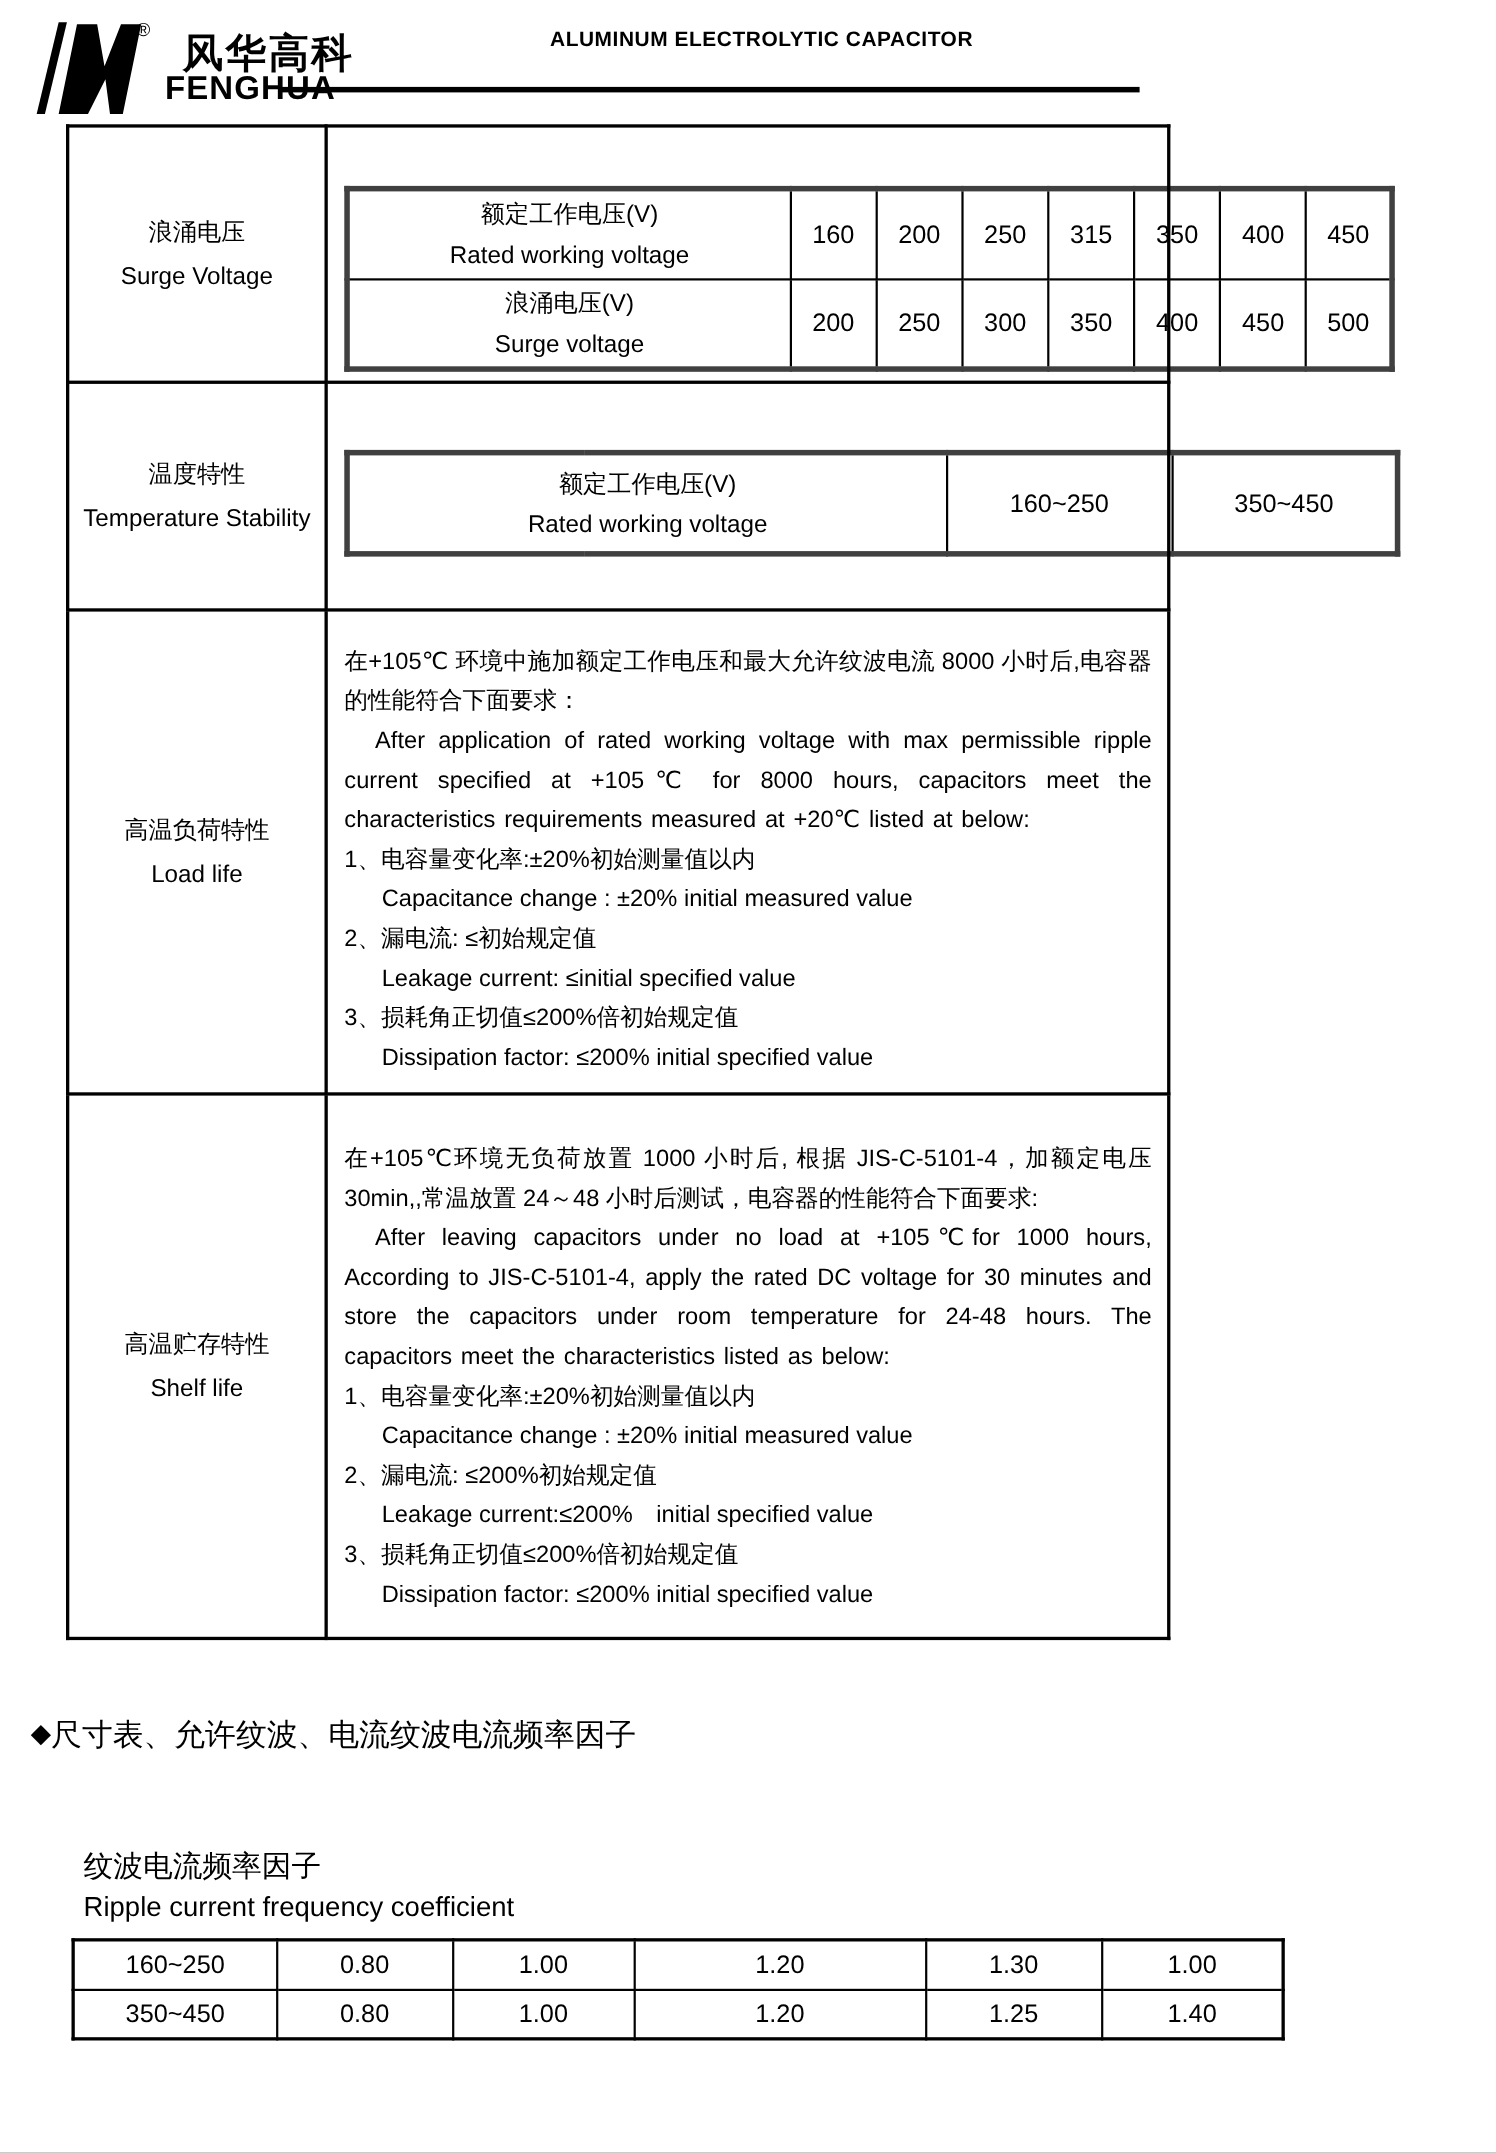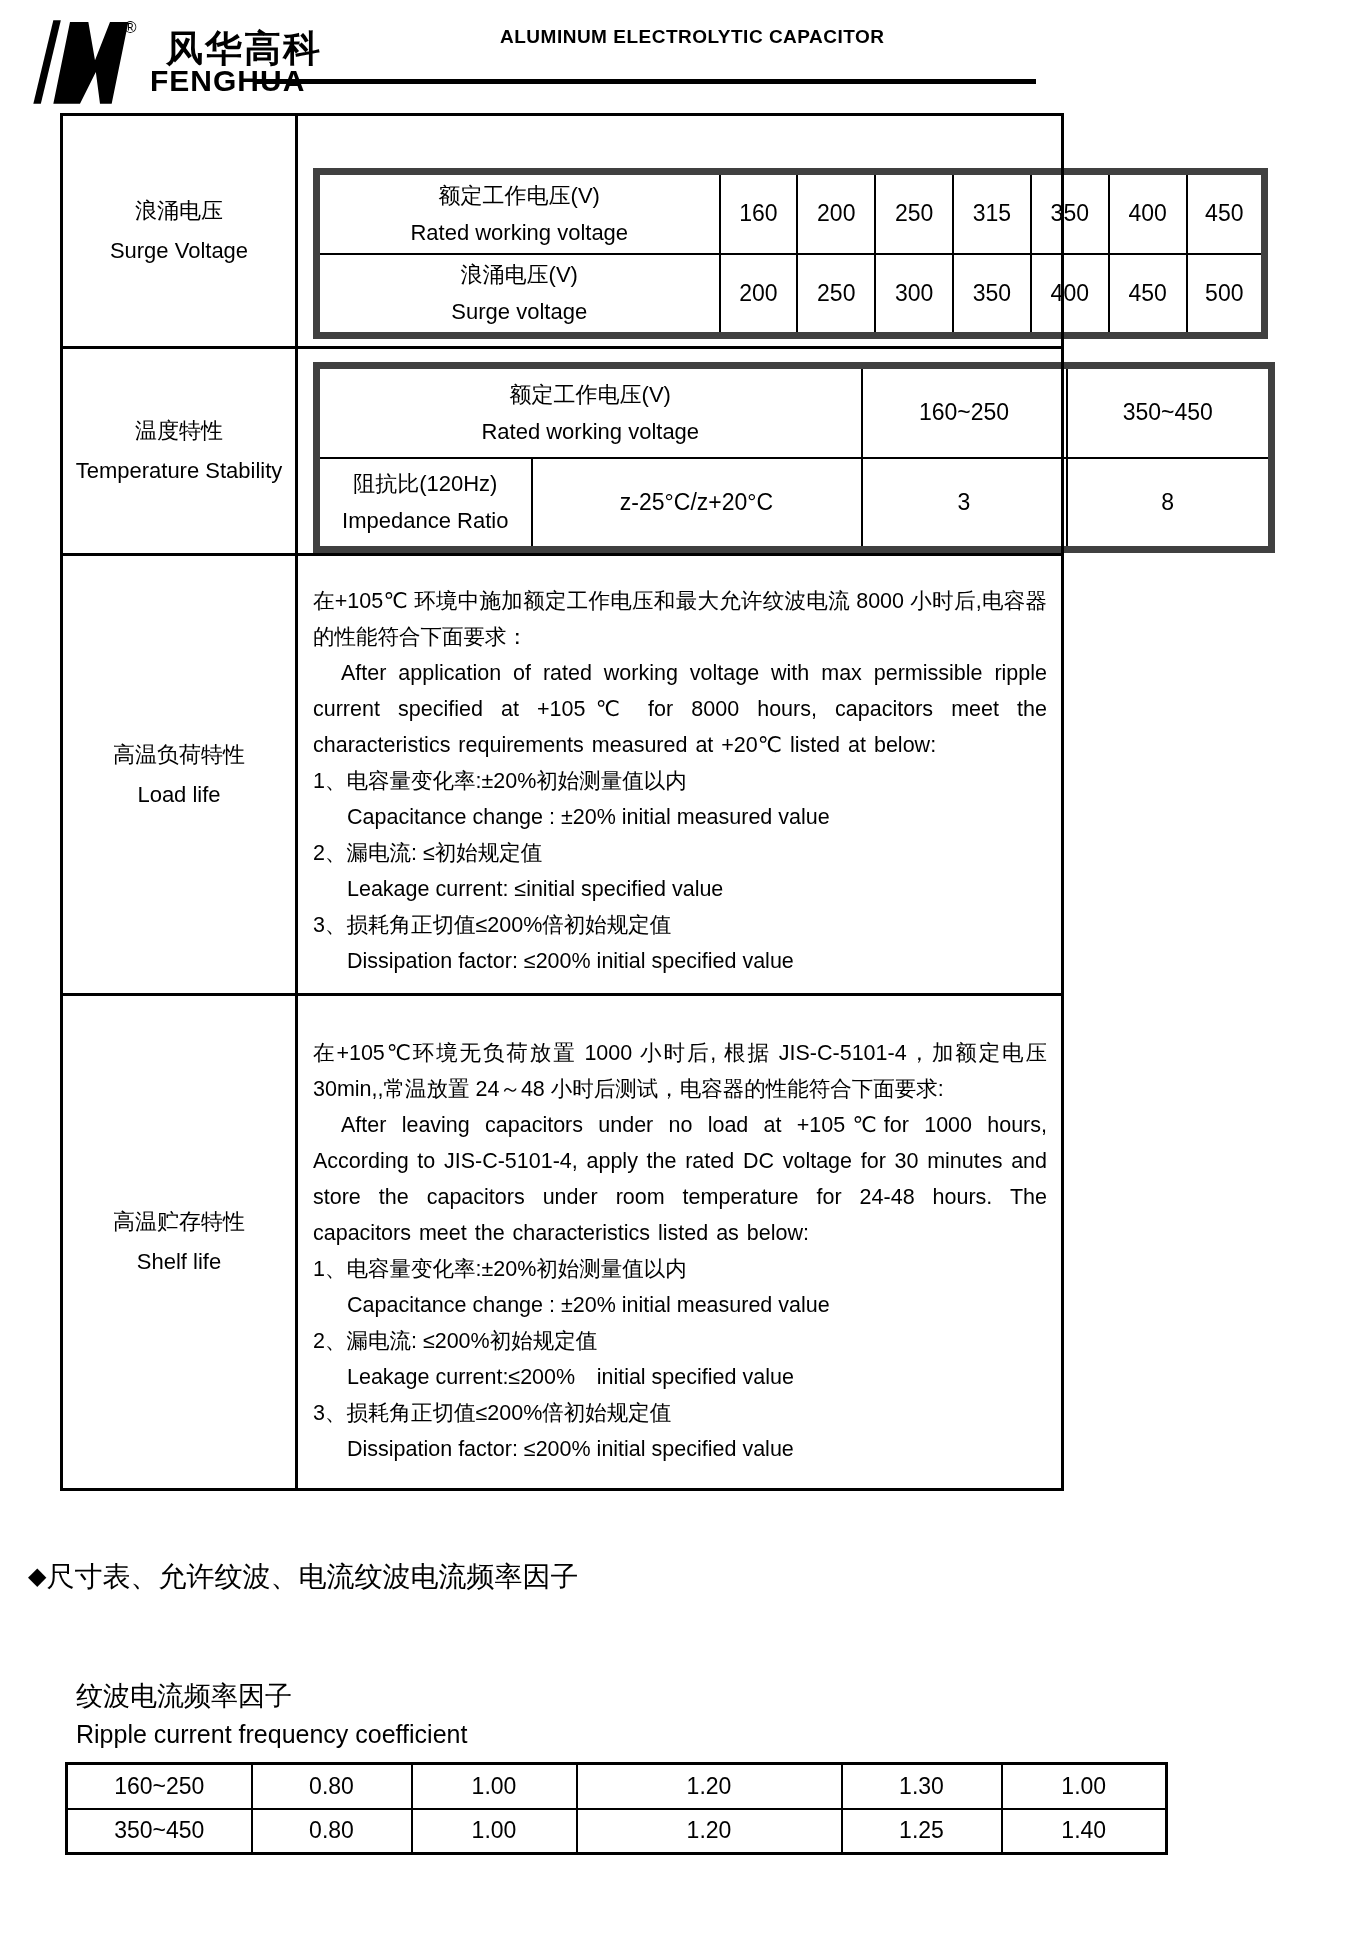--- a/index.html
+++ b/index.html
@@ -22,21 +22,21 @@
   .header-rule { position:absolute; left:253px; top:79px; width:783px; height:5px; background:#000; }
 
   
   table { border-collapse:collapse; }
   .spec { position:absolute; left:60px; top:113px; width:1004px; table-layout:fixed; }
   .spec > tbody > tr > td { border:3px solid #000; padding:0; vertical-align:middle; }
   .rowlabel { width:235px; text-align:center; font-size:22px; }
   .rowlabel span { display:block; line-height:40px; }
   .contentcell { vertical-align:top; }
 
-  .inner { margin-left:15px; width:955px; table-layout:fixed; border:7px solid #404040; }
+  .inner { margin-left:15px; width:955px; table-layout:fixed; border:5px solid #404040; }
   .inner td { border:2px solid #000; text-align:center; font-size:23px; vertical-align:middle; }
   .inner .ilabel span { display:block; line-height:37px; font-size:22px; }
   .surge-inner { margin-top:45px; }
   .surge-inner tr { height:82px; }
   .temp-inner { margin-top:13px; }
   .temp-inner tr { height:92px; }
 
   .lifecell { padding:12px 14px 0 15px; font-size:21.5px; line-height:36px; }
   .lifecell p { margin:0; }
   .p-cn { text-align:justify; }
@@ -149,29 +149,20 @@
               </colgroup>
             <tbody>
               <tr>
                 <td class="ilabel" colspan="2">
                   <span>额定工作电压(V)</span>
                   <span>Rated working voltage</span>
                 </td>
                 <td>160~250</td>
                 <td>350~450</td>
               </tr>
-              <tr>
-                <td class="ilabel">
-                  <span>阻抗比(120Hz)</span>
-                  <span>Impedance Ratio</span>
-                </td>
-                <td>z-25°C/z+20°C</td>
-                <td>3</td>
-                <td>8</td>
-              </tr>
             </tbody>
           </table>
         </td>
       </tr>
 
       <tr style="height:440px">
         <td class="rowlabel">
           <span>高温负荷特性</span>
           <span>Load life</span>
         </td>

